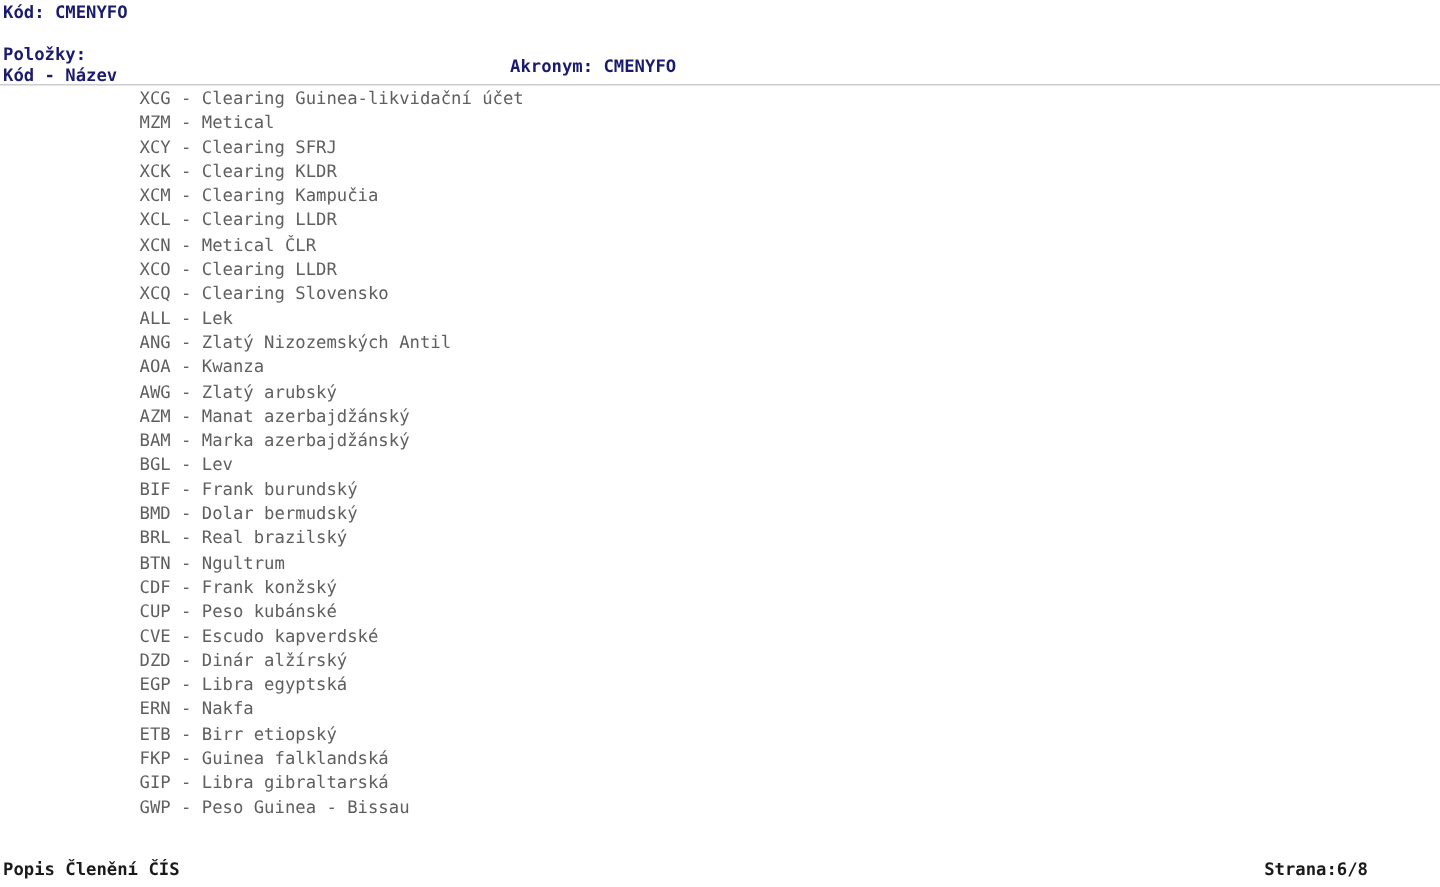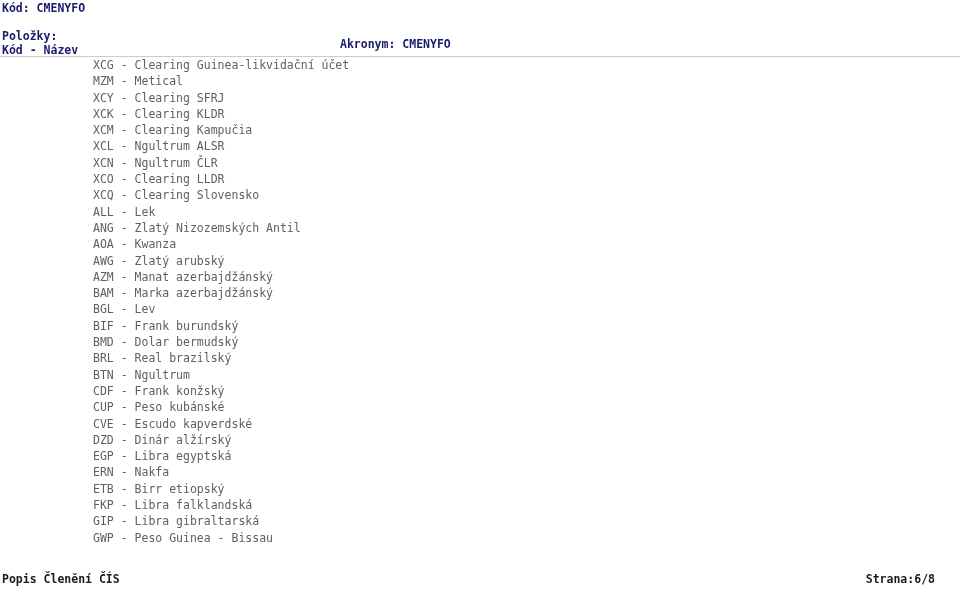--- a/index.html
+++ b/index.html
@@ -108,21 +108,21 @@
     font-family: "DejaVu Sans Mono", "Liberation Mono", monospace;
     font-size: 11.5px;
     font-weight: bold;
     color: #1a1a1a;
     white-space: pre;
     position: absolute;
     top: 0;
   }
 
   .ftr-left { left: 2px; }
-  .ftr-right { right: 25px; }
+  .ftr-right { right: 48px; }
 </style>
 </head>
 <body>
 
 <div id="report">
 
   <div class="report-header">
     <span class="hdr-text hdr-code">Kód: CMENYFO</span>
     <span class="hdr-text hdr-acronym">Akronym: CMENYFO</span>
     <span class="hdr-text hdr-items">Položky:</span>
@@ -130,43 +130,43 @@
   </div>
 
   <hr class="divider">
 
   <ul class="item-list" id="item-list">
       <li class="item-row">XCG - Clearing Guinea-likvidační účet</li>
       <li class="item-row">MZM - Metical</li>
       <li class="item-row">XCY - Clearing SFRJ</li>
       <li class="item-row">XCK - Clearing KLDR</li>
       <li class="item-row">XCM - Clearing Kampučia</li>
-      <li class="item-row">XCL - Ngultrum ALSR</li>
-      <li class="item-row">XCN - Ngultrum ČLR</li>
+      <li class="item-row">XCL - Clearing LLDR</li>
+      <li class="item-row">XCN - Metical ČLR</li>
       <li class="item-row">XCO - Clearing LLDR</li>
       <li class="item-row">XCQ - Clearing Slovensko</li>
       <li class="item-row">ALL - Lek</li>
       <li class="item-row">ANG - Zlatý Nizozemských Antil</li>
       <li class="item-row">AOA - Kwanza</li>
       <li class="item-row">AWG - Zlatý arubský</li>
       <li class="item-row">AZM - Manat azerbajdžánský</li>
       <li class="item-row">BAM - Marka azerbajdžánský</li>
       <li class="item-row">BGL - Lev</li>
       <li class="item-row">BIF - Frank burundský</li>
       <li class="item-row">BMD - Dolar bermudský</li>
       <li class="item-row">BRL - Real brazilský</li>
       <li class="item-row">BTN - Ngultrum</li>
       <li class="item-row">CDF - Frank konžský</li>
       <li class="item-row">CUP - Peso kubánské</li>
       <li class="item-row">CVE - Escudo kapverdské</li>
       <li class="item-row">DZD - Dinár alžírský</li>
       <li class="item-row">EGP - Libra egyptská</li>
       <li class="item-row">ERN - Nakfa</li>
       <li class="item-row">ETB - Birr etiopský</li>
-      <li class="item-row">FKP - Libra falklandská</li>
+      <li class="item-row">FKP - Guinea falklandská</li>
       <li class="item-row">GIP - Libra gibraltarská</li>
       <li class="item-row">GWP - Peso Guinea - Bissau</li>
     </ul>
 
   <div class="report-footer">
     <span class="ftr-text ftr-left">Popis Členění ČÍS</span>
     <span class="ftr-text ftr-right">Strana:6/8</span>
   </div>
 
 </div>

